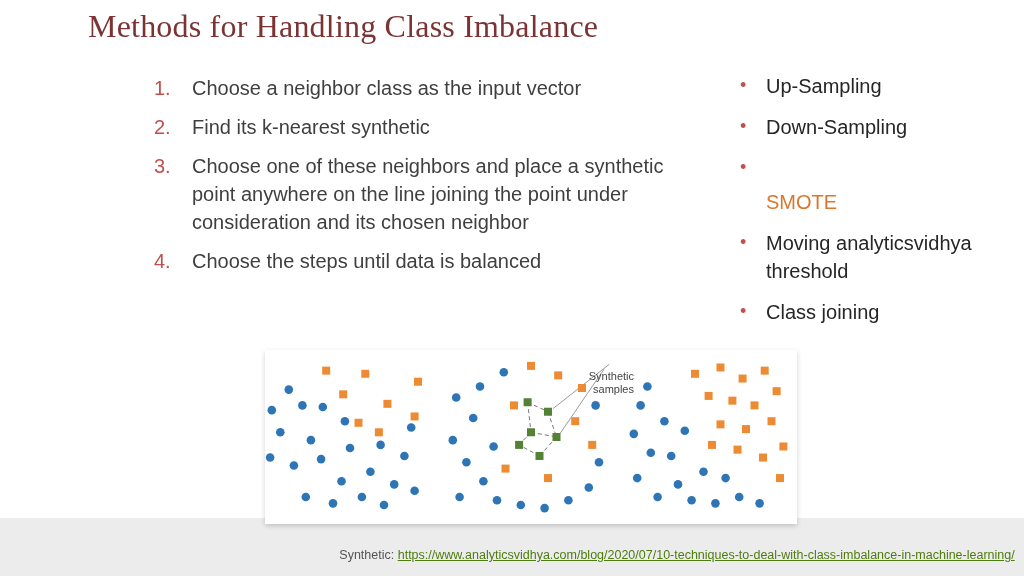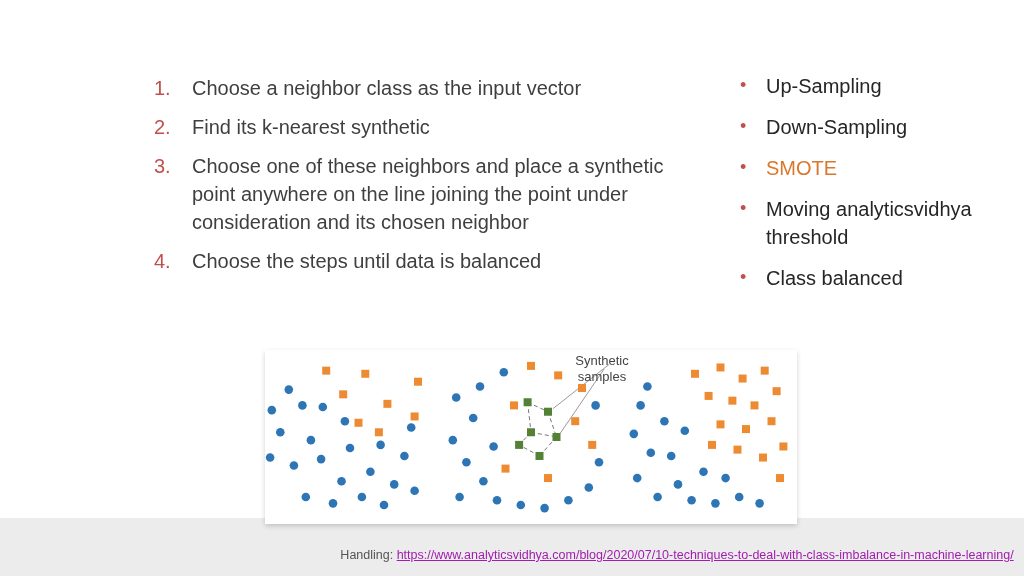--- a/index.html
+++ b/index.html
@@ -28,51 +28,52 @@
   }
   .step .num{color:#c0504d;}
 
   .bullets{position:absolute;left:740px;top:72px;width:270px;}
   .bullet{
     display:grid;grid-template-columns:26px 1fr;
     margin-bottom:13px;
     font-size:20px;line-height:1.4;color:#262626;
   }
   .bullet .dot{color:#c0504d;font-size:18px;line-height:1.55;}
-  .bullet.highlight .txt{color:#d9782d;}
+  .bullet.highlight .txt{color:#d9782d;margin-top:34px;}
 
   .gray-band{
     position:absolute;left:0;top:518px;width:1024px;height:58px;
     background:#ececec;z-index:0;
   }
 
   .figure{
     position:absolute;left:265px;top:350px;width:532px;height:174px;
     background:#ffffff;z-index:1;
     box-shadow:0 2px 5px rgba(0,0,0,0.18);
   }
   .panels{position:absolute;left:0;top:8px;display:flex;gap:11px;}
   .annotation{
-    position:absolute;left:305px;top:3px;width:64px;
-    font-size:13px;line-height:1.2;color:#444;text-align:center;
+    position:absolute;left:305px;top:20px;width:64px;
+    font-size:11px;line-height:1.2;color:#444;text-align:right;
     z-index:2;
   }
 
   .footer{
     position:absolute;left:330px;right:0;top:548px;
     text-align:center;font-size:12.5px;color:#555;z-index:2;
   }
-  .footer a{color:#a21caf;text-decoration:underline;}
+  .footer a{color:#4d7c0f;text-decoration:underline;}
 </style>
 </head>
 <body>
 
 <div class="slide">
   <div class="gray-band"></div>
 
+  <h1 class="title">Methods for Handling Class Imbalance</h1>
 
   <div class="steps" id="steps">
       <div class="step">
         <span class="num">1.</span>
         <span class="txt">Choose a neighbor class as the input vector</span>
       </div>
       <div class="step">
         <span class="num">2.</span>
         <span class="txt">Find its k-nearest synthetic</span>
       </div>
@@ -98,21 +99,21 @@
       <div class="bullet highlight">
         <span class="dot">•</span>
         <span class="txt">SMOTE</span>
       </div>
       <div class="bullet">
         <span class="dot">•</span>
         <span class="txt">Moving analyticsvidhya threshold</span>
       </div>
       <div class="bullet">
         <span class="dot">•</span>
-        <span class="txt">Class balanced</span>
+        <span class="txt">Class joining</span>
       </div>
     </div>
 
   <div class="figure">
     <div class="panels" id="panels">
         <svg width="170" height="158">
           <circle cx="23.8" cy="31.6" r="4.3" fill="#2e75b6"></circle>
           <circle cx="6.8" cy="52.14" r="4.3" fill="#2e75b6"></circle>
           <circle cx="37.4" cy="47.400000000000006" r="4.3" fill="#2e75b6"></circle>
           <circle cx="15.299999999999999" cy="74.26" r="4.3" fill="#2e75b6"></circle>
@@ -216,16 +217,16 @@
           <rect x="106.5" y="87.64" width="8" height="8" fill="#ed8b33"></rect>
           <rect x="132" y="95.54" width="8" height="8" fill="#ed8b33"></rect>
           <rect x="149" y="116.08000000000001" width="8" height="8" fill="#ed8b33"></rect>
           <rect x="81" y="82.9" width="8" height="8" fill="#ed8b33"></rect>
         </svg>
       </div>
     <div class="annotation">Synthetic samples</div>
   </div>
 
   <div class="footer">
-    <span>Handling:</span>
+    <span>Synthetic:</span>
     <a href="#">https://www.analyticsvidhya.com/blog/2020/07/10-techniques-to-deal-with-class-imbalance-in-machine-learning/</a>
   </div>
 </div>
 
 </body></html>

